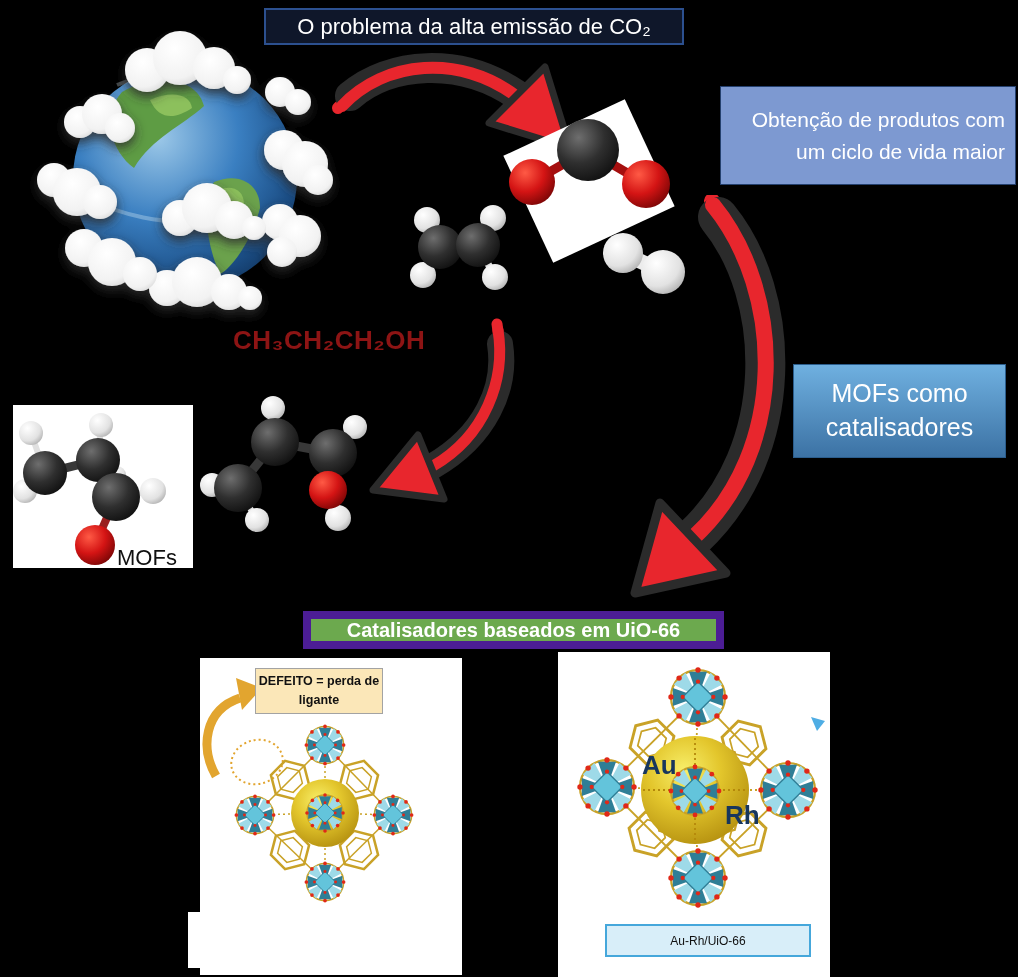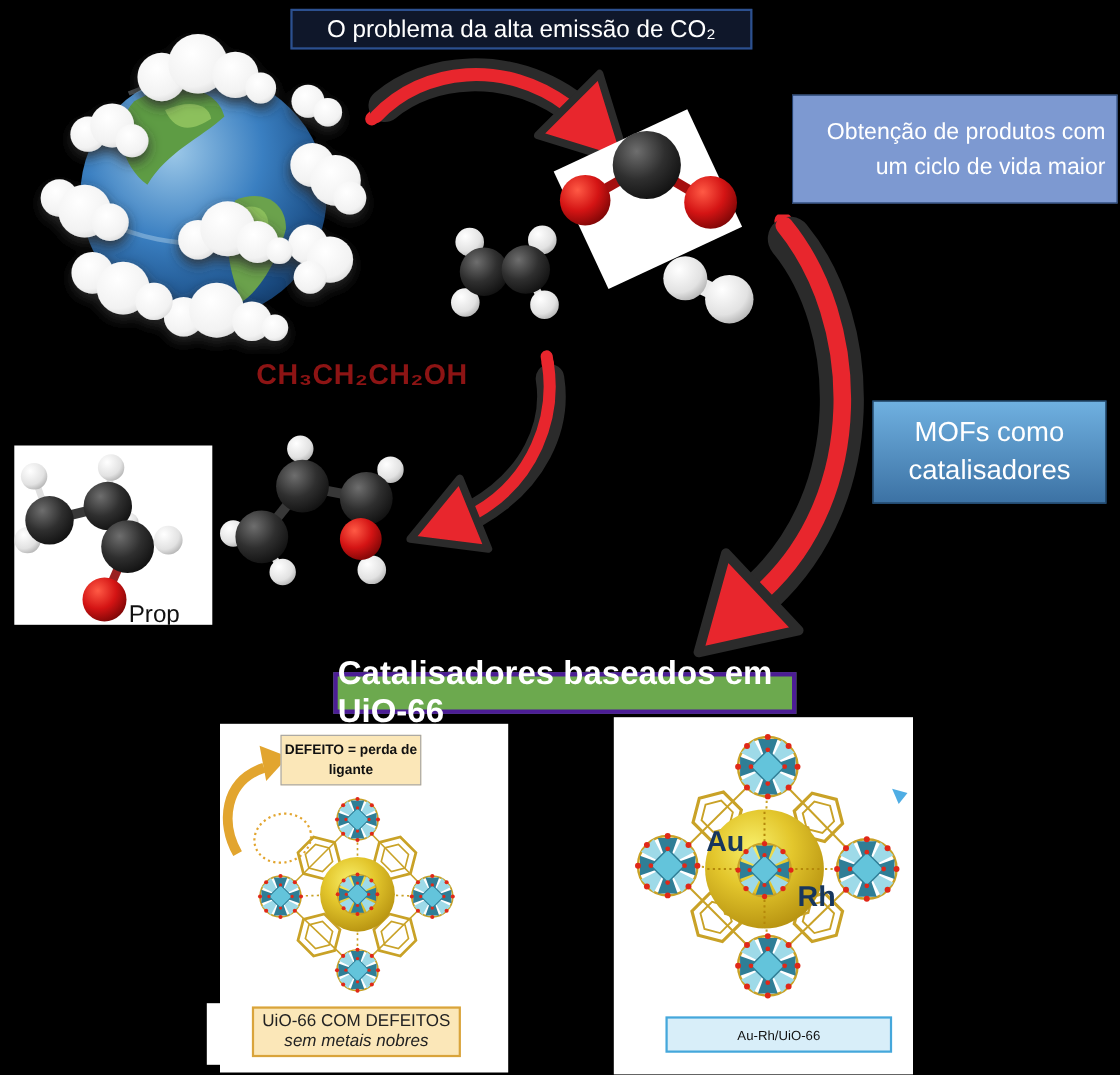--- a/index.html
+++ b/index.html
@@ -11,21 +11,21 @@
     border:2px solid #2c508f;color:#fff;font-size:22px;display:flex;align-items:center;
     justify-content:center;box-sizing:border-box;}
   .box-products{left:720px;top:86px;width:296px;height:99px;background:#7D99D1;
     border:1px solid #24406e;color:#fff;font-size:21px;line-height:1.5;text-align:right;
     display:flex;align-items:center;justify-content:center;box-sizing:border-box;padding:4px 10px;}
   .box-mofs{left:793px;top:364px;width:213px;height:94px;
     background:linear-gradient(#6FB0E0,#3C72A4);border:1px solid #2b5d8c;color:#fff;
     font-size:25px;line-height:1.35;text-align:center;display:flex;align-items:center;
     justify-content:center;box-sizing:border-box;}
   .banner-catalysts{left:303px;top:611px;width:421px;height:38px;background:#6CA94E;
-    border:4px solid #4c1d95;color:#fff;font-size:30px;font-weight:bold;display:flex;
+    border:8px solid #4c1d95;color:#fff;font-size:20px;font-weight:bold;display:flex;
     align-items:center;justify-content:center;box-sizing:border-box;}
 
   .formula{left:233px;top:325px;color:#8D1414;font-size:26px;font-weight:bold;letter-spacing:.5px;}
 
   .co2-card{left:522px;top:122px;width:134px;height:118px;background:#fff;
     transform:rotate(-25deg);}
   .propanal-box{left:13px;top:405px;width:180px;height:163px;background:#fff;overflow:hidden;}
   .propanal-label{left:104px;top:140px;color:#111;font-size:22px;position:absolute;}
 
   .panel{background:#fff;}
@@ -257,21 +257,21 @@
       <circle cx="88" cy="20" r="12" fill="url(#gH_q)"></circle>
       <circle cx="18" cy="28" r="12" fill="url(#gH_q)"></circle>
       <circle cx="12" cy="86" r="12" fill="url(#gH_q)"></circle>
       <circle cx="104" cy="70" r="9" fill="url(#gH_q)"></circle>
       <circle cx="140" cy="86" r="13" fill="url(#gH_q)"></circle>
       <circle cx="32" cy="68" r="22" fill="url(#gC_q)"></circle>
       <circle cx="85" cy="55" r="22" fill="url(#gC_q)"></circle>
       <circle cx="103" cy="92" r="24" fill="url(#gC_q)"></circle>
       <circle cx="82" cy="140" r="20" fill="url(#gO_q)"></circle>
     </svg>
-    <div class="propanal-label">Prop</div>
+    <div class="propanal-label">MOFs</div>
   </div>
 
   <svg class="abs" style="left:600px;top:195px" width="220" height="420" viewBox="0 0 220 420">
     <path d="M 112,6 C 185,95 190,255 93,343" fill="none" stroke="#E8262D" stroke-width="16" stroke-linecap="round"></path>
     <path d="M 118,22 C 182,100 188,255 93,343" fill="none" stroke="#2B2B2B" stroke-width="40" stroke-linecap="round"></path>
     <path d="M 113,10 C 184,97 189,255 93,343" fill="none" stroke="#E8262D" stroke-width="16" stroke-linecap="round"></path>
     <polygon points="35,398 60,308 126,378" fill="#E8262D" stroke="#2B2B2B" stroke-width="9" stroke-linejoin="round"></polygon>
   </svg>
 
   <div class="abs box-mofs">MOFs como catalisadores</div>
@@ -341,24 +341,20 @@
       <use href="#hexA" xlink:href="#hexA" transform="translate(90,192) rotate(-45)"></use>
       <use href="#hexA" xlink:href="#hexA" transform="translate(159,192) rotate(45)"></use>
       <circle cx="125" cy="155" r="34" fill="url(#gAu_l)"></circle>
       <use href="#clA" xlink:href="#clA" transform="translate(125,87) scale(0.62)"></use>
       <use href="#clA" xlink:href="#clA" transform="translate(55,157) scale(0.62)"></use>
       <use href="#clA" xlink:href="#clA" transform="translate(193,157) scale(0.62)"></use>
       <use href="#clA" xlink:href="#clA" transform="translate(125,224) scale(0.62)"></use>
       <use href="#clA" xlink:href="#clA" transform="translate(125,155) scale(0.6)"></use>
     </svg>
     <div class="defect-box">DEFEITO = perda de ligante</div>
-    <div class="caption-tan">
-      <div class="l1">UiO-66 COM DEFEITOS</div>
-      <div class="l2">sem metais nobres</div>
-    </div>
   </div>
 
   <div class="abs panel panel-right">
     <svg style="position:absolute;left:0;top:0" width="272" height="325" viewBox="0 0 272 325">
       <defs>
         <radialGradient id="gAu_r" cx="40%" cy="32%" r="75%">
           <stop offset="0%" stop-color="#f8ef6a"></stop>
             <stop offset="45%" stop-color="#e3c62c"></stop>
             <stop offset="100%" stop-color="#b28d0e"></stop>
         </radialGradient>

